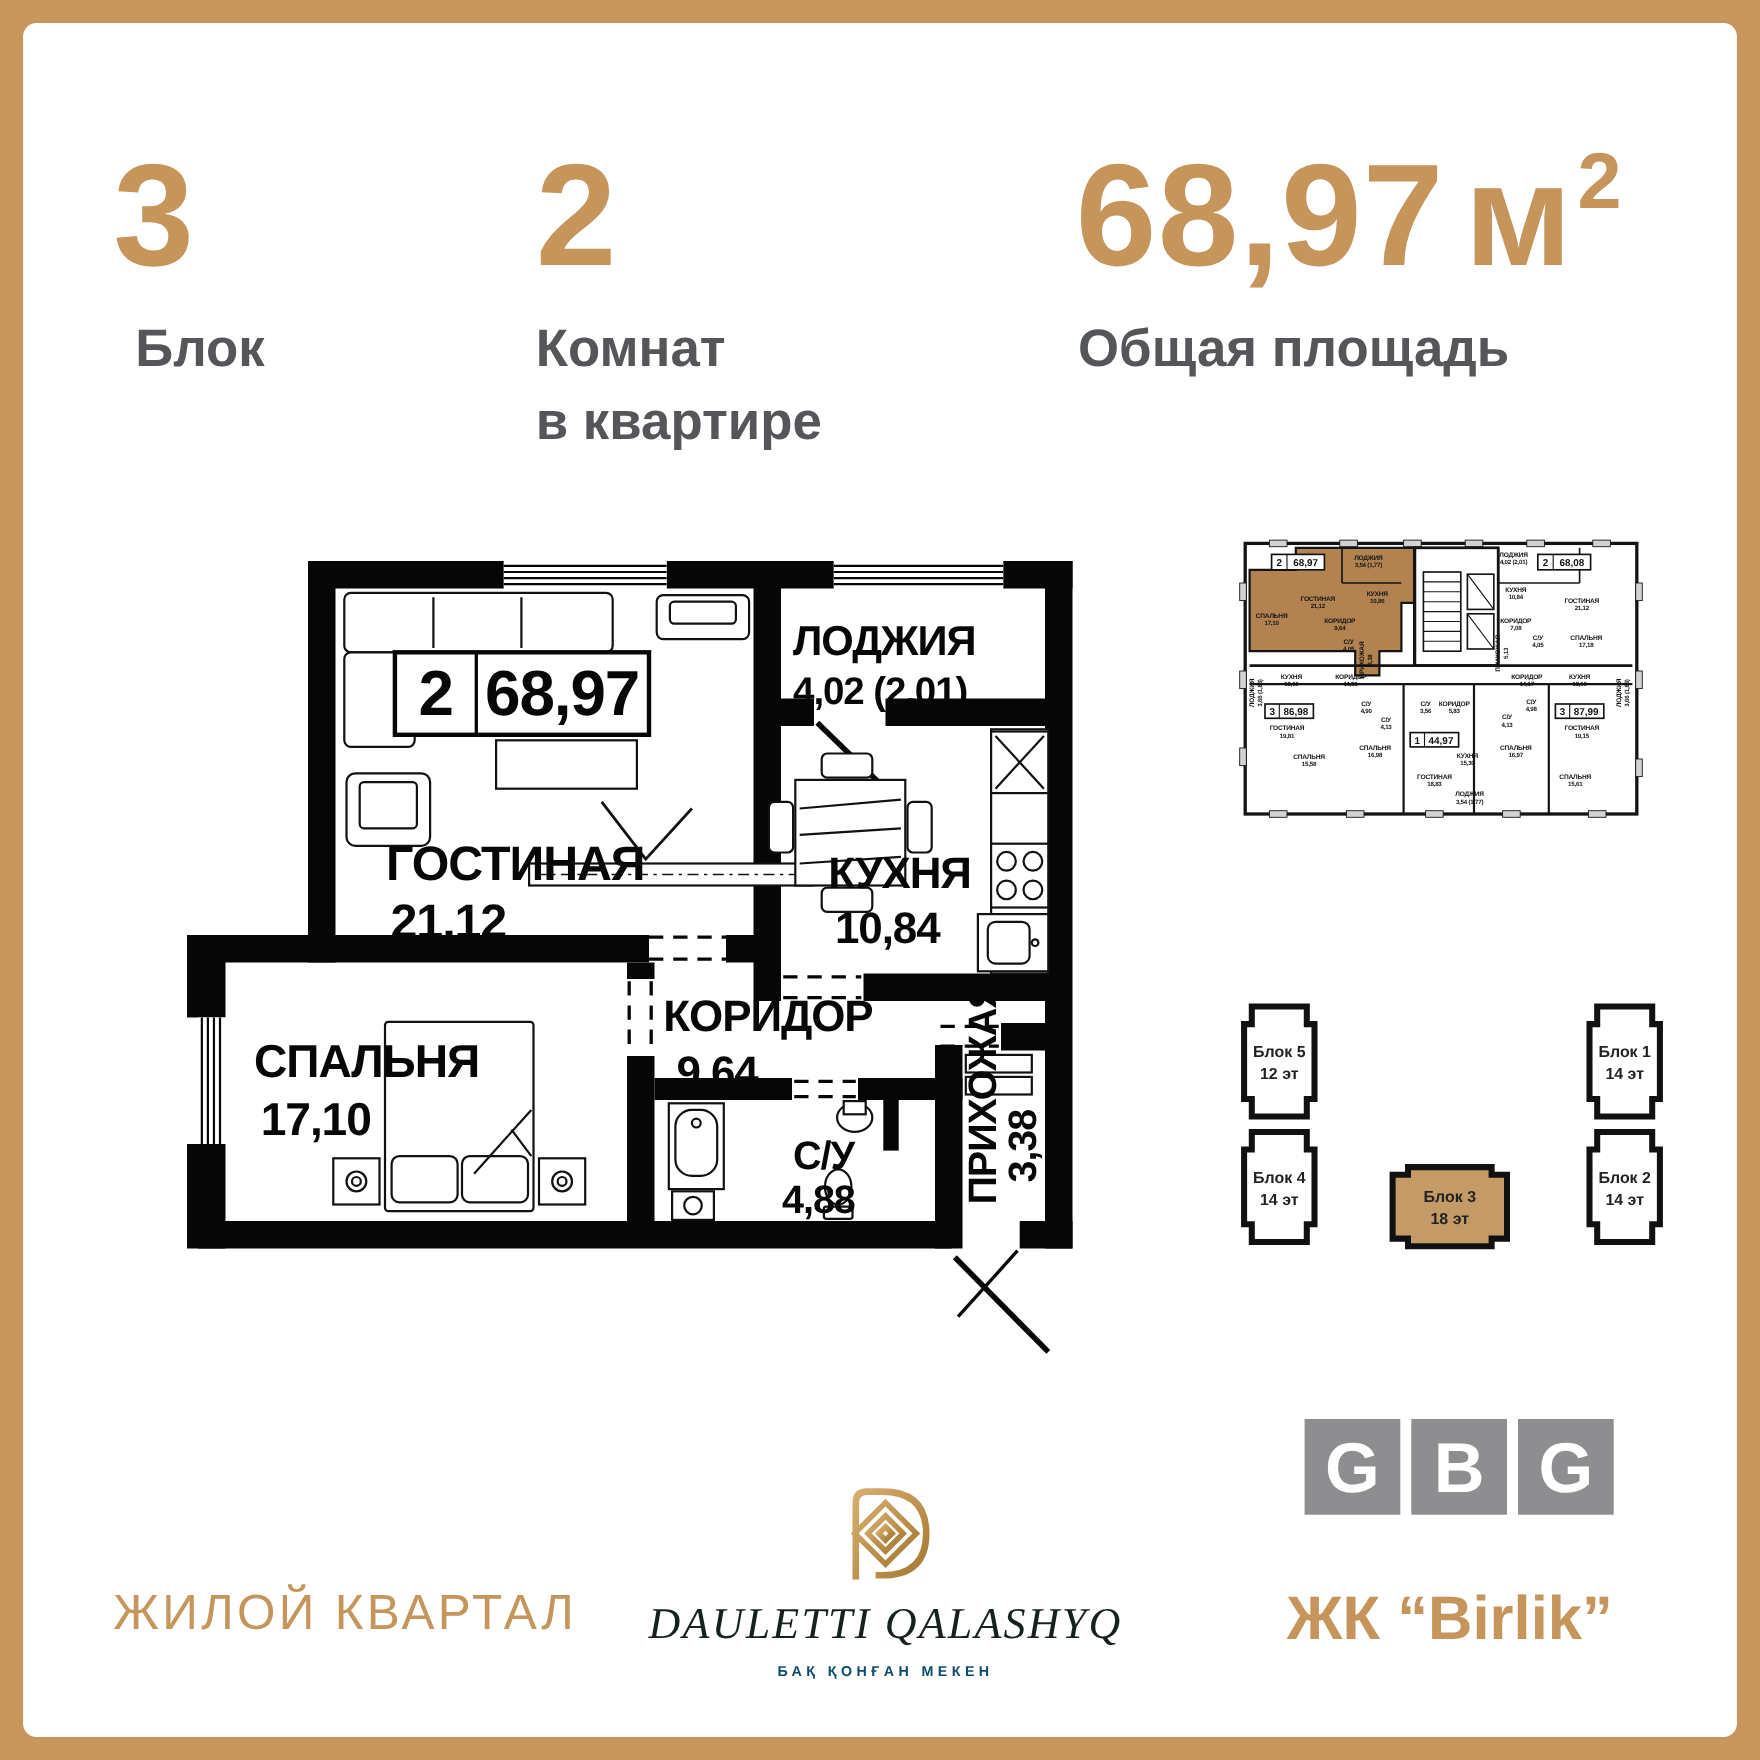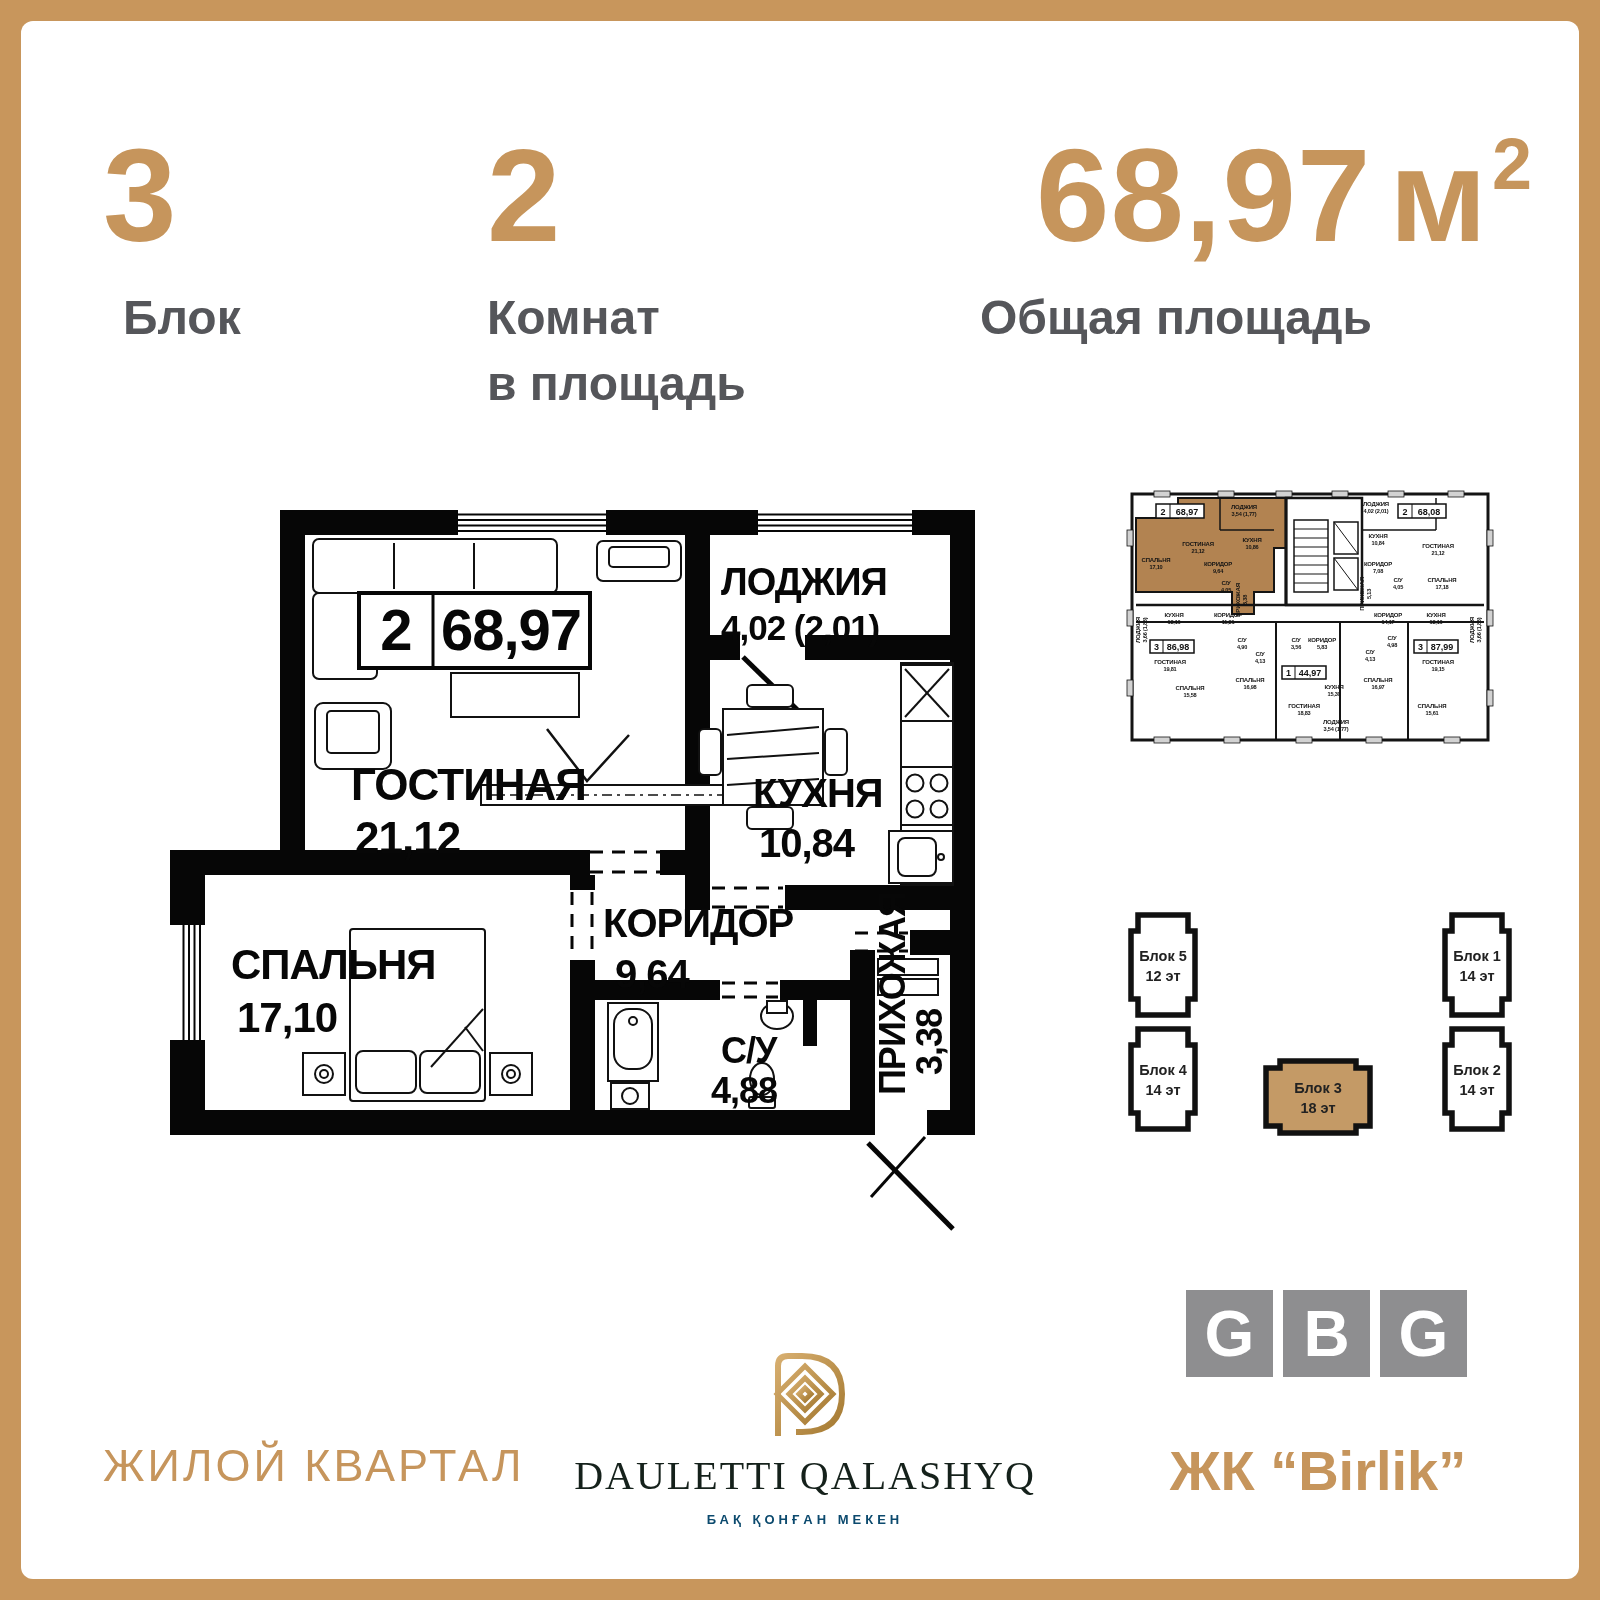--- a/index.html
+++ b/index.html
@@ -32,24 +32,24 @@
 
 <div class="page">
   <div class="canvas"></div>
 
   <div class="abs num" style="left:103px;top:130px;">3</div>
   <div class="abs lbl" style="left:123px;top:285px;">Блок</div>
 
   <div class="abs num" style="left:487px;top:130px;">2</div>
   <div class="abs lbl" style="left:487px;top:285px;">
     <div>Комнат</div>
-    <div>в площадь</div>
+    <div>в квартире</div>
   </div>
 
-  <div class="abs num" style="left:1036px;top:130px;white-space:nowrap;"><span>68,97</span><span class="unit">м</span><span class="sup2">2</span></div>
+  <div class="abs num" style="left:978px;top:130px;white-space:nowrap;"><span>68,97</span><span class="unit">м</span><span class="sup2">2</span></div>
   <div class="abs lbl" style="left:980px;top:285px;text-align:center;">Общая площадь</div>
 
   <svg class="abs" style="left:165px;top:495px;" width="860" height="740" viewBox="0 0 860 740">
 
     <g fill="#060606">
       <rect x="115" y="15" width="178" height="25"></rect>
       <rect x="441" y="15" width="152" height="25"></rect>
       <rect x="747" y="15" width="63" height="25"></rect>
       <rect x="785" y="15" width="25" height="625"></rect>
       <rect x="115" y="15" width="25" height="365"></rect>
@@ -378,21 +378,21 @@
     </defs>
     <g stroke="url(#gld)" fill="none">
       <path d="M28,88 V18 Q28,8 38,8 H52 Q92,8 92,46 Q92,84 52,84 H46" stroke-width="6"></path>
       <g stroke-width="5">
         <path d="M55,18 L83,46 L55,74 L27,46 Z"></path>
         <path d="M55,30 L71,46 L55,62 L39,46 Z"></path>
         <path d="M55,40 L61,46 L55,52 L49,46 Z"></path>
       </g>
     </g>
   </svg>
-  <div class="abs dev-name" style="left:505px;top:1452px;width:600px;">DAULETTI QALASHYQ</div>
+  <div class="abs dev-name" style="left:505px;top:1452px;width:600px;font-style:italic;">DAULETTI QALASHYQ</div>
   <div class="abs dev-tag" style="left:505px;top:1500px;width:600px;">БАҚ ҚОНҒАН МЕКЕН</div>
 
   <div class="abs gbg" style="left:1186px;top:1290px;">
     <div class="sq">G</div>
     <div class="sq">B</div>
     <div class="sq">G</div>
   </div>
   <div class="abs complex" style="left:1146px;top:1438px;width:344px;">ЖК “Birlik”</div>
 </div>
 

